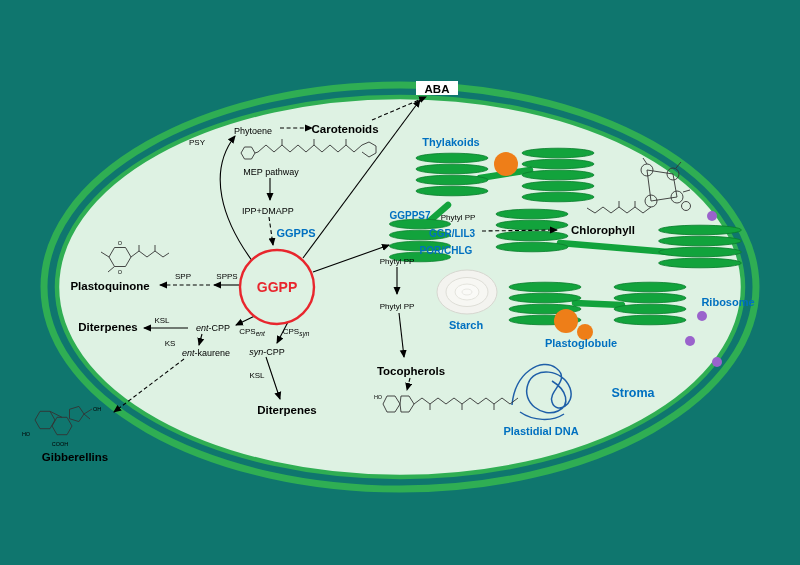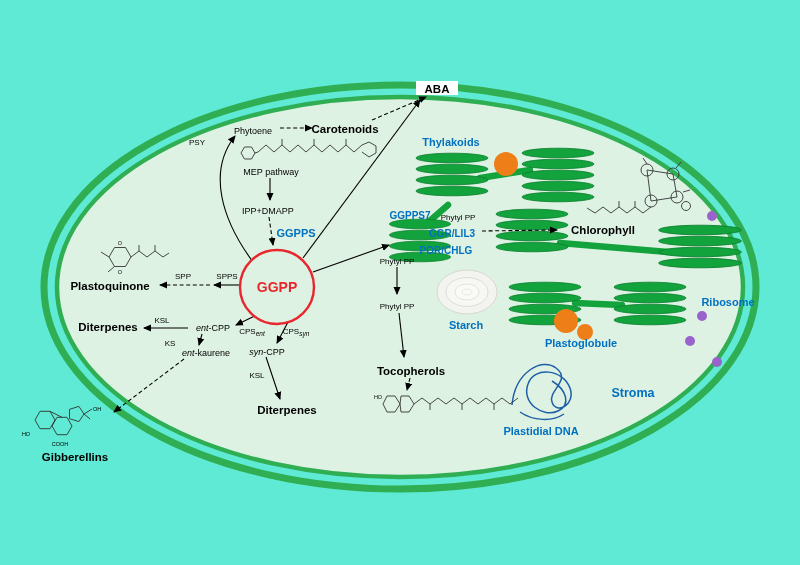--- a/index.html
+++ b/index.html
@@ -1,21 +1,21 @@
 <!DOCTYPE html>
 <html style="--membrane: #2fae53; --stroma_fill: #def2e3; --thylakoid: #12a33c; --ggpp_red: #e8262d; --label_blue: #0070c0; --plastoglobule_orange: #ee7e18; --ribosome_purple: #9a63cc; --dna_blue: #1f5fa8;"><head>
 <meta charset="utf-8">
 <style>
   :root{
     --membrane:#2fae53; --stroma_fill:#def2e3; --thylakoid:#12a33c;
     --ggpp_red:#e8262d; --label_blue:#0070c0; --plastoglobule_orange:#ee7e18;
     --ribosome_purple:#9a63cc; --dna_blue:#1f5fa8;
   }
   html,body{margin:0;padding:0;background:#fff;}
-  .stage{width:800px;height:565px;position:relative;background:#5eead4;}
+  .stage{width:800px;height:565px;position:relative;background:#0f766e;}
   svg text{font-family:"Liberation Sans",sans-serif;}
   .tb{font-size:11.5px;font-weight:bold;fill:#000;text-anchor:middle;}
   .ts{font-size:9px;fill:#000;text-anchor:middle;}
   .tx{font-size:8px;fill:#000;text-anchor:middle;}
   .bl{font-size:11px;font-weight:bold;fill:var(--label_blue);text-anchor:middle;}
   .bls{font-size:10px;font-weight:bold;fill:var(--label_blue);text-anchor:middle;}
   .blb{font-size:12.5px;font-weight:bold;fill:var(--label_blue);text-anchor:middle;}
   .red{font-size:14px;font-weight:bold;fill:var(--ggpp_red);text-anchor:middle;}
   .tiny{font-size:5.5px;fill:#000;text-anchor:middle;}
   .arrow{stroke:#000;stroke-width:1.1;fill:none;marker-end:url(#ah);}

